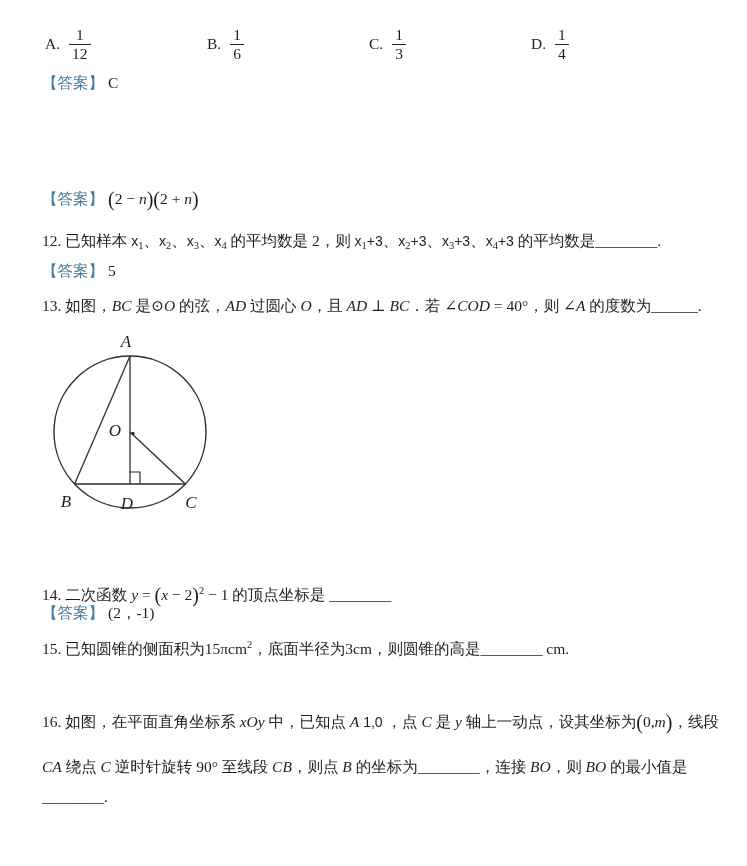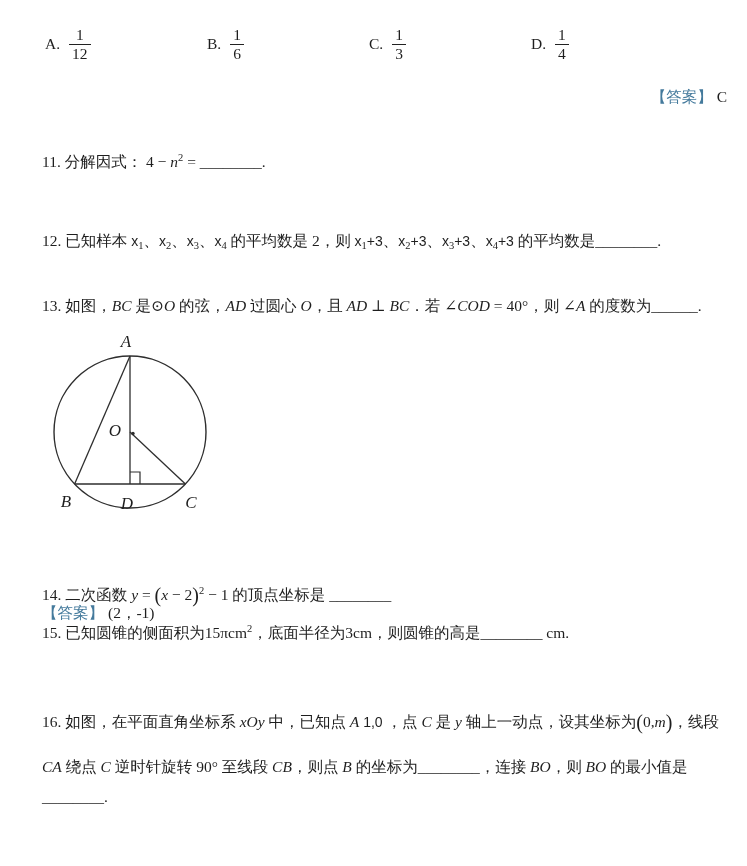--- a/index.html
+++ b/index.html
@@ -69,28 +69,33 @@
     </div>
     <div class="choice" style="left:489px;">
       <span class="clabel">D.</span>
       <span class="frac">
         <span class="fnum">1</span>
         <span class="fden">4</span>
       </span>
     </div>
   </div>
 
-  <div class="row" style="top:87px;text-align:right;">
+  <div class="row" style="top:73px;">
     <span class="amark">【答案】</span><span class="aval">C</span>
   </div>
 
 
-  <div class="row" style="top:152px;"><span>11. 分解因式： 4 − </span><span class="mi">n</span><span class="msup">2</span><span> = </span><span class="mblank">________</span><span>.</span></div>
+  <div class="row" style="top:188px;">
+    <span class="amark">【答案】</span><span class="aseg"><span class="mbp">(</span><span>2 − </span><span class="mi">n</span><span class="mbp">)(</span><span>2 + </span><span class="mi">n</span><span class="mbp">)</span></span>
+  </div>
 
   <div class="row" style="top:231px;"><span>12. 已知样本 </span><span class="msv">x</span><span class="msub">1</span><span>、</span><span class="msv">x</span><span class="msub">2</span><span>、</span><span class="msv">x</span><span class="msub">3</span><span>、</span><span class="msv">x</span><span class="msub">4</span><span> 的平均数是 2，则 </span><span class="msv">x</span><span class="msub">1</span><span class="msv">+3</span><span>、</span><span class="msv">x</span><span class="msub">2</span><span class="msv">+3</span><span>、</span><span class="msv">x</span><span class="msub">3</span><span class="msv">+3</span><span>、</span><span class="msv">x</span><span class="msub">4</span><span class="msv">+3</span><span> 的平均数是</span><span class="mblank">________</span><span>.</span></div>
+  <div class="row" style="top:261px;">
+    <span class="amark">【答案】</span><span class="aval">5</span>
+  </div>
 
   <div class="row" style="top:296px;"><span>13. 如图，</span><span class="mi">BC</span><span> 是⊙</span><span class="mi">O</span><span> 的弦，</span><span class="mi">AD</span><span> 过圆心 </span><span class="mi">O</span><span>，且 </span><span class="mi">AD</span><span> ⊥ </span><span class="mi">BC</span><span>．若 ∠</span><span class="mi">COD</span><span> = 40°，则 ∠</span><span class="mi">A</span><span> 的度数为</span><span class="mblank">______</span><span>.</span></div>
 
   <svg class="diagram" style="top:330px; left:28px;" width="225" height="192" viewBox="0 0 225 192">
     <circle class="shape" cx="102" cy="102" r="76" stroke-width="1.4"></circle>
     <line x1="102" y1="26" x2="102" y2="154" stroke-width="1.3"></line>
     <line x1="102" y1="26" x2="46.6" y2="154" stroke-width="1.3"></line>
     <line x1="46.6" y1="154" x2="157.4" y2="154" stroke-width="1.3"></line>
     <line x1="102" y1="102" x2="157.4" y2="154" stroke-width="1.3"></line>
     <polyline points="102,142 112,142 112,154" stroke-width="1.2"></polyline>
@@ -101,19 +106,19 @@
     <text class="dlabel" x="99" y="179" text-anchor="middle">D</text>
     <text class="dlabel" x="163" y="178" text-anchor="middle">C</text>
   </svg>
 
 
   <div class="row" style="top:584px;"><span>14. 二次函数 </span><span class="mi">y</span><span> = </span><span class="mbp">(</span><span class="mi">x</span><span> − 2</span><span class="mbp">)</span><span class="msup">2</span><span> − 1 的顶点坐标是 </span><span class="mblank">________</span></div>
   <div class="row" style="top:603px;">
     <span class="amark">【答案】</span><span class="aval">(2，-1)</span>
   </div>
 
-  <div class="row" style="top:623px;"><span>15. 已知圆锥的侧面积为15π</span><span>cm</span><span class="msup">2</span><span>，底面半径为3cm，则圆锥的高是</span><span class="mblank">________</span><span> cm.</span></div>
+  <div class="row" style="top:639px;"><span>15. 已知圆锥的侧面积为15π</span><span>cm</span><span class="msup">2</span><span>，底面半径为3cm，则圆锥的高是</span><span class="mblank">________</span><span> cm.</span></div>
 
   <div class="row" style="top:711px;"><span>16. 如图，在平面直角坐标系 </span><span class="mi">xOy</span><span> 中，已知点 </span><span class="mi">A</span><span class="msv"> 1,0 </span><span>，点 </span><span class="mi">C</span><span> 是 </span><span class="mi">y</span><span> 轴上一动点，设其坐标为</span><span class="mbp">(</span><span>0,</span><span class="mi">m</span><span class="mbp">)</span><span>，线段</span></div>
   <div class="row" style="top:757px;"><span class="mi">CA</span><span> 绕点 </span><span class="mi">C</span><span> 逆时针旋转 90° 至线段 </span><span class="mi">CB</span><span>，则点 </span><span class="mi">B</span><span> 的坐标为</span><span class="mblank">________</span><span>，连接 </span><span class="mi">BO</span><span>，则 </span><span class="mi">BO</span><span> 的最小值是</span></div>
   <div class="row" style="top:788px;"><span class="mblank">________</span><span>.</span></div>
 
 </div>
 
 </body></html>

